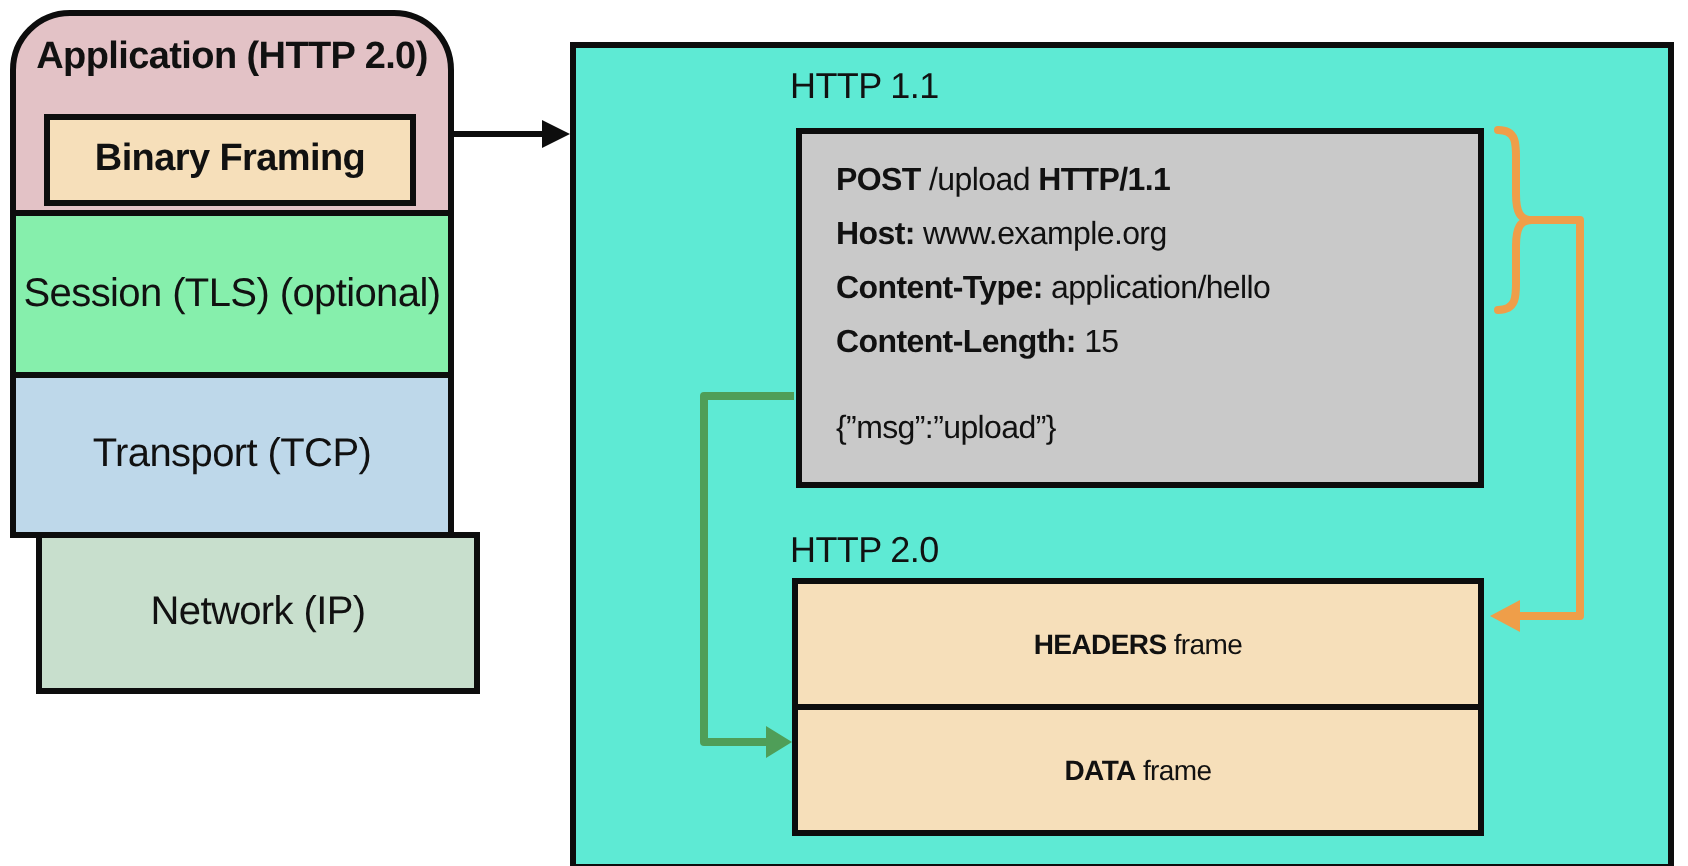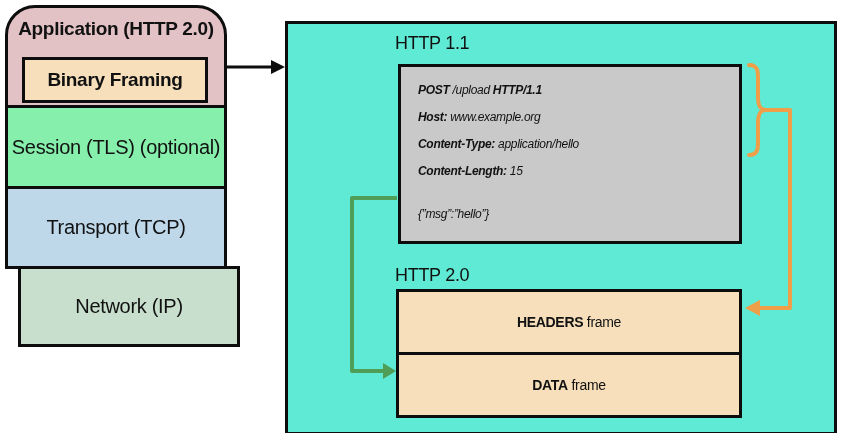--- a/index.html
+++ b/index.html
@@ -7,21 +7,21 @@
     position:relative;width:844px;height:433px;background:#fff;overflow:hidden;
     font-family:"Liberation Sans","DejaVu Sans",sans-serif;color:#111;
     letter-spacing:-0.3px;
   }
   .box{position:absolute;border:3px solid #0d0d0d;box-sizing:border-box;}
   .stack-label{display:flex;align-items:center;justify-content:center;text-align:center;}
   .stack-text{font-size:20px;font-weight:400;}
   .app-title{position:absolute;left:0;right:0;top:10px;text-align:center;font-size:19px;font-weight:700;}
   .bf-box{display:flex;align-items:center;justify-content:center;font-size:19px;font-weight:700;}
   .panel-label{position:absolute;font-size:18px;font-weight:400;}
-  .request-box{padding:10px 0 0 17px;font-size:12px;line-height:27px;font-style:italic;}
+  .request-box{padding:10px 0 0 17px;font-size:16px;line-height:27px;}
   .req-line b{font-weight:700;}
   .req-body{margin-top:16px;}
   .frame-box{display:flex;align-items:center;justify-content:center;font-size:14px;}
   .frame-box b{font-weight:700;}
   svg.overlay{position:absolute;left:0;top:0;pointer-events:none;}
 </style>
 </head>
 <body>
 
 <div class="canvas">
@@ -46,21 +46,21 @@
 
   <div class="box" style="left:285px;top:21px;width:552px;height:414px;background:#5eead4;">
 
     <div class="panel-label" style="left:107px;top:9px;">HTTP 1.1</div>
 
     <div class="box request-box" style="left: 110px; top: 40px; width: 344px; height: 180px; background-color: rgb(201, 201, 201);">
       <div class="req-line"><b>POST</b><span style="white-space:pre;"> /upload </span><b>HTTP/1.1</b></div>
       <div class="req-line"><b>Host:</b><span style="white-space:pre;"> www.example.org</span></div>
       <div class="req-line"><b>Content-Type:</b><span style="white-space:pre;"> application/hello</span></div>
       <div class="req-line"><b>Content-Length:</b><span style="white-space:pre;"> 15</span></div>
-      <div class="req-line req-body">{”msg”:”hello”}</div>
+      <div class="req-line req-body">{”msg”:”upload”}</div>
     </div>
 
     <div class="panel-label" style="left:107px;top:241px;">HTTP 2.0</div>
 
     <div style="position:absolute;left:108px;top:265px;width:346px;">
       <div class="box frame-box" style="position: relative; width: 346px; height: 66px; background-color: rgb(246, 223, 186);">
         <span><b>HEADERS</b><span style="white-space:pre;"> frame</span></span>
       </div>
       <div class="box frame-box" style="position: relative; width: 346px; height: 66px; margin-top: -3px; background-color: rgb(246, 223, 186);">
         <span><b>DATA</b><span style="white-space:pre;"> frame</span></span>

